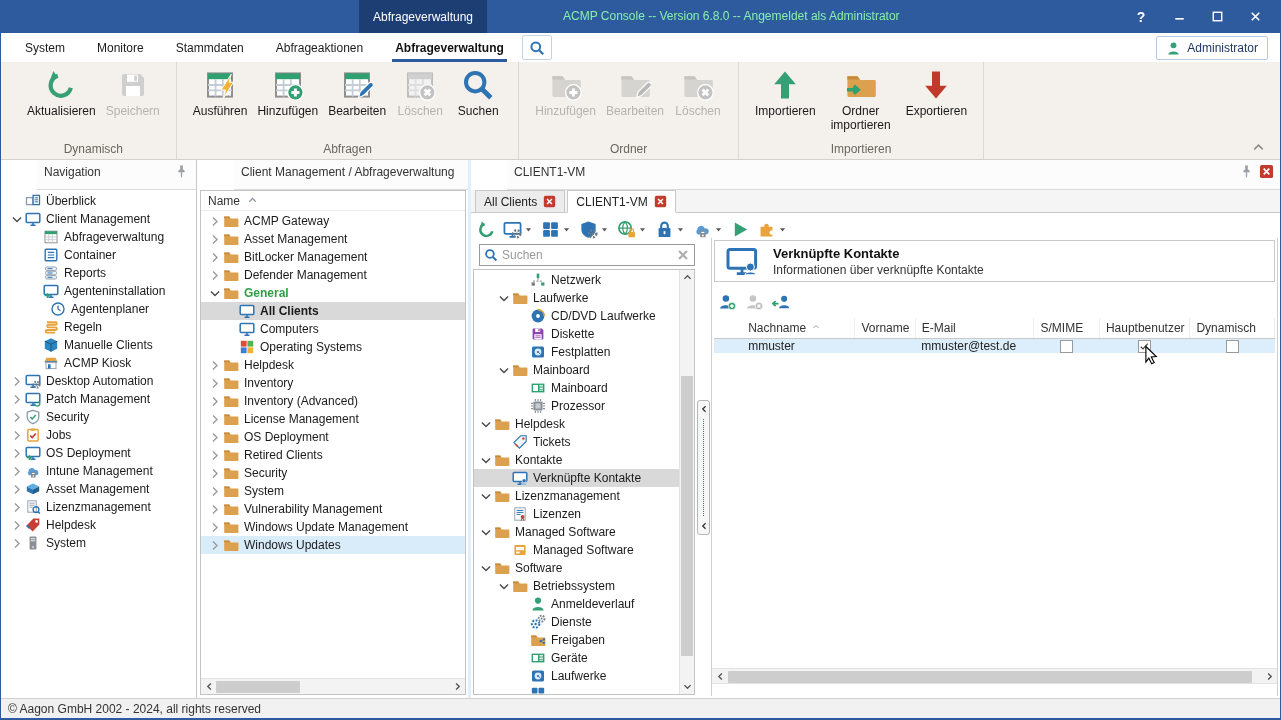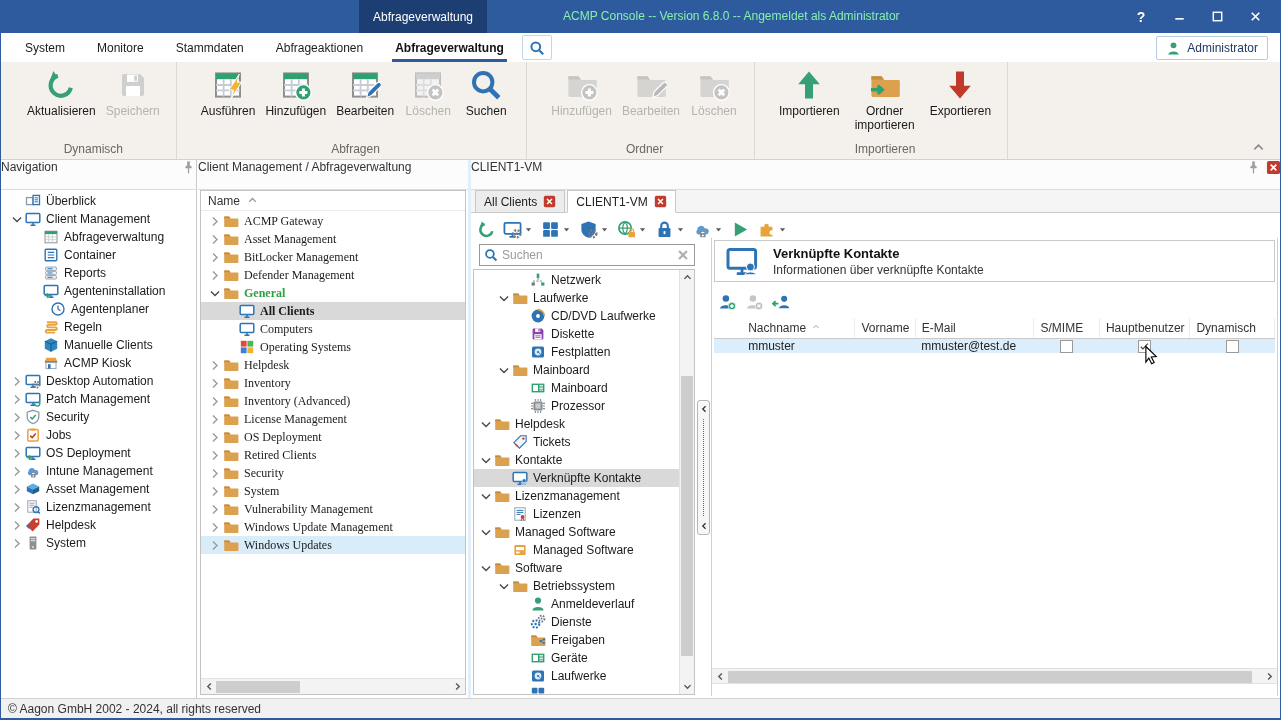--- a/index.html
+++ b/index.html
@@ -28,57 +28,57 @@
   .mitem.active::after{content:"";position:absolute;left:13px;right:13px;bottom:0;height:3px;background:#2D5B9E;}
   .msearch{width:30px;height:25px;margin:2px 0 0 2px;border:1px solid #c6d5e6;border-radius:2px;
     background:#fff;display:flex;align-items:center;justify-content:center;}
   .msearch .ic{width:16px;height:16px;}
   .adminbtn{position:absolute;right:12px;top:3px;height:24px;border:1px solid #b7cbe0;border-radius:2px;
     background:#fff;display:flex;align-items:center;gap:6px;padding:0 9px;color:#1f3864;}
   .adminbtn .ic{width:15px;height:15px;}
 
   
   .ribbon{position:absolute;left:0;top:62px;right:0;height:98px;background:#F4F0EB;
-    border-bottom:1px solid #d5d1cb;display:flex;align-items:stretch;padding-left:10px;gap:8px;}
+    border-bottom:1px solid #d5d1cb;display:flex;align-items:stretch;padding-left:10px;}
   .rgroup{display:flex;flex-direction:column;align-items:center;padding:3px 12px 0;
     border-right:1px solid #ddd8d2;}
   .rbtns{display:flex;flex:1;align-items:flex-start;gap:2px;}
   .rbtn{min-width:56px;max-width:78px;display:flex;flex-direction:column;align-items:center;
     padding:4px 4px 0;color:#1a1a1a;}
   .rbtn .ric{width:32px;height:32px;margin-bottom:4px;}
   .rbtn .rtext{text-align:center;line-height:1.15;}
   .rbtn.disabled{color:#b6b2ad;}
   .rlabel{height:20px;display:flex;align-items:center;color:#6b6660;}
   .ribbon-collapse{position:absolute;right:14px;top:140px;width:15px;height:15px;}
 
   
   .panel{position:absolute;background:#fff;}
-  .panel-h{height:30px;display:flex;align-items:flex-start;padding:0 0 6px;background:#fcfcfc;
-    border-bottom:1px solid #dcdcdc;color:#333;}
+  .panel-h{height:30px;display:flex;align-items:center;padding:0 7px 6px;background:#fcfcfc;
+    border-bottom:1px solid #dcdcdc;color:#333;margin-left:36px;}
   .ph-title{flex:1;}
   .ph-ic{width:15px;height:15px;margin-left:5px;}
   .trow{display:flex;align-items:center;height:18px;white-space:nowrap;overflow:hidden;}
   .chev{width:16px;height:13px;flex:none;}
   .ti{width:16px;height:16px;flex:none;margin-right:5px;}
   .tlabel{color:#1b1b1b;}
   .b{font-weight:bold;}
   .sel-gray{background:#d9d9d9;}
   .sel-blue{background:#d9ecfa;}
 
   #nav{left:0;top:160px;width:196px;height:538px;border-right:1px solid #c9c9c9;}
   #navTree{position:absolute;left:0;right:1px;top:30px;bottom:0;overflow:hidden;padding-top:2px;}
 
   #query{left:197px;top:160px;width:270px;height:538px;}
   .vsplit{position:absolute;left:467px;top:160px;width:3px;height:538px;background:#e2eef9;}
   #queryBox{position:absolute;left:2px;right:2px;top:30px;bottom:3px;border:1px solid #c3c3c3;
     background:#fff;overflow:hidden;}
   #queryColHead{height:20px;display:flex;align-items:center;padding-left:7px;color:#333;
     border-bottom:1px solid #ececec;}
   #queryColHead .ic{width:13px;height:13px;margin-left:6px;}
-  #queryTree{position:absolute;left:0;right:0;top:21px;bottom:16px;overflow:hidden;font-family:Liberation Serif, serif;}
+  #queryTree{position:absolute;left:0;right:0;top:21px;bottom:16px;overflow:hidden;}
 
   .hscroll{position:absolute;left:0;right:0;bottom:0;height:16px;background:#f3f3f3;
     border-top:1px solid #e2e2e2;}
   .sbtn{position:absolute;top:1px;width:14px;height:13px;display:flex;align-items:center;justify-content:center;}
   .sbtn .ic{width:11px;height:11px;}
   .sthumb{position:absolute;top:2px;height:12px;background:#cdcdcd;border-radius:1px;}
 
   #client{left:470px;top:160px;width:811px;height:538px;border-right:1px solid #c9c9c9;}
   #tabbar{position:absolute;left:0;right:0;top:30px;height:23px;background:#f5f5f5;
     border-bottom:1px solid #c9c9c9;display:flex;align-items:flex-end;padding-left:4px;}

